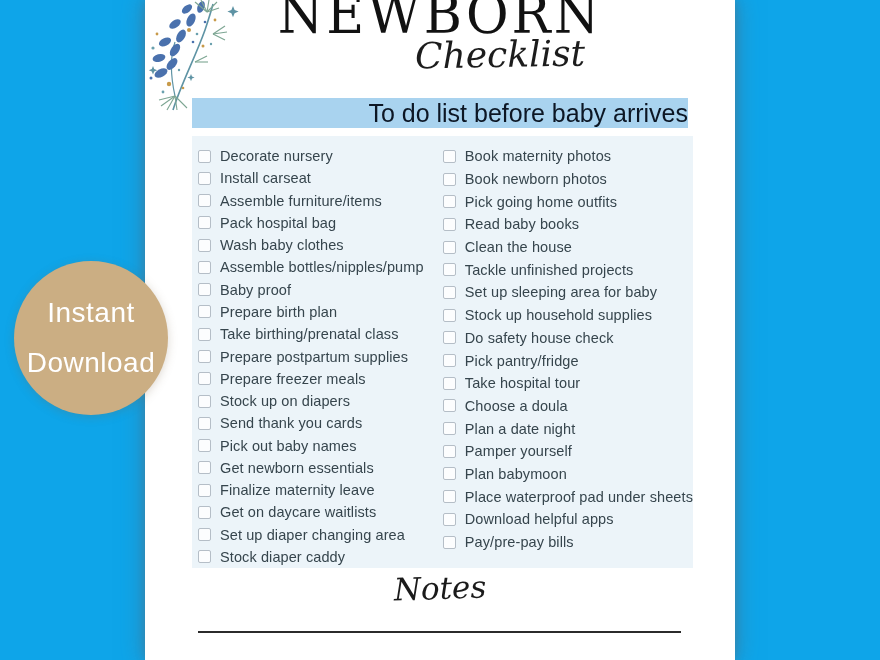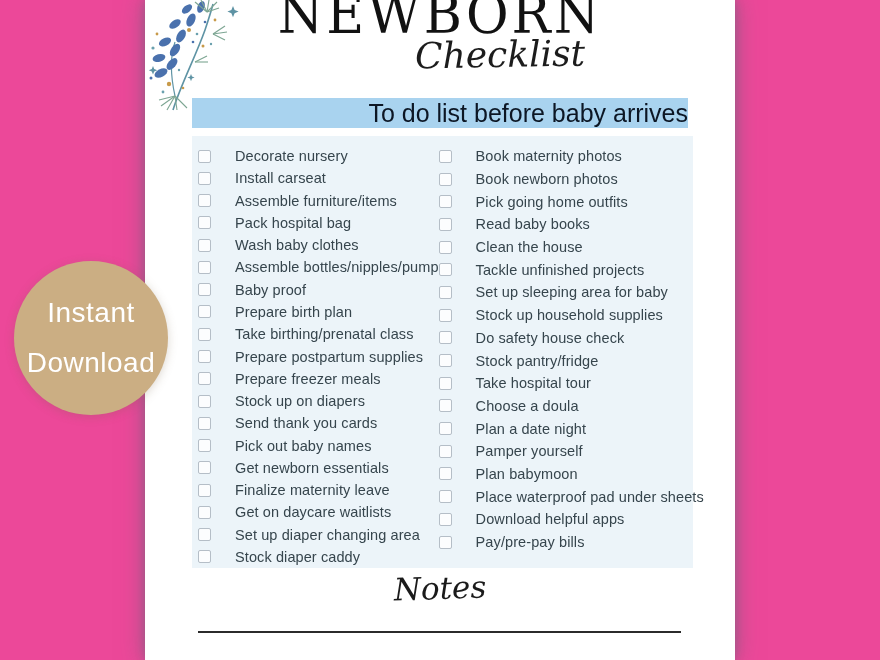--- a/index.html
+++ b/index.html
@@ -1,20 +1,20 @@
 <!DOCTYPE html>
 <html><head>
 <meta charset="utf-8">
 <style>
   html, body { margin: 0; padding: 0; }
   .stage {
     position: relative;
     width: 880px;
     height: 660px;
-    background: #ec4899;
+    background: #0ea5e9;
     overflow: hidden;
     font-family: "Liberation Sans", sans-serif;
   }
   .paper {
     position: absolute;
     left: 145px; top: 0;
     width: 590px; height: 660px;
     background: #ffffff;
     box-shadow: 0 0 22px rgba(90,102,118,0.55), 0 0 8px rgba(90,102,118,0.35);
     overflow: hidden;
@@ -71,21 +71,21 @@
     box-sizing: border-box;
     padding: 9px 0 0 6px;
   }
   .col { display: flex; flex-direction: column; }
   .col-left  { width: 258px; }
   .col-right { flex: 1; }
   .row {
     height: 22.7px;
     display: flex;
     align-items: center;
-    gap: 24px;
+    gap: 9px;
   }
   .cb {
     flex: none;
     width: 13px; height: 13px;
     box-sizing: border-box;
     border: 1.5px solid #b5bec7;
     border-radius: 2px;
     background: #fcfdfe;
   }
   .lbl {
@@ -345,21 +345,21 @@
             <span class="lbl">Stock up household supplies</span>
           </div>
 
           <div class="row">
             <span class="cb"></span>
             <span class="lbl">Do safety house check</span>
           </div>
 
           <div class="row">
             <span class="cb"></span>
-            <span class="lbl">Stock pantry/fridge</span>
+            <span class="lbl">Pick pantry/fridge</span>
           </div>
 
           <div class="row">
             <span class="cb"></span>
             <span class="lbl">Take hospital tour</span>
           </div>
 
           <div class="row">
             <span class="cb"></span>
             <span class="lbl">Choose a doula</span>

